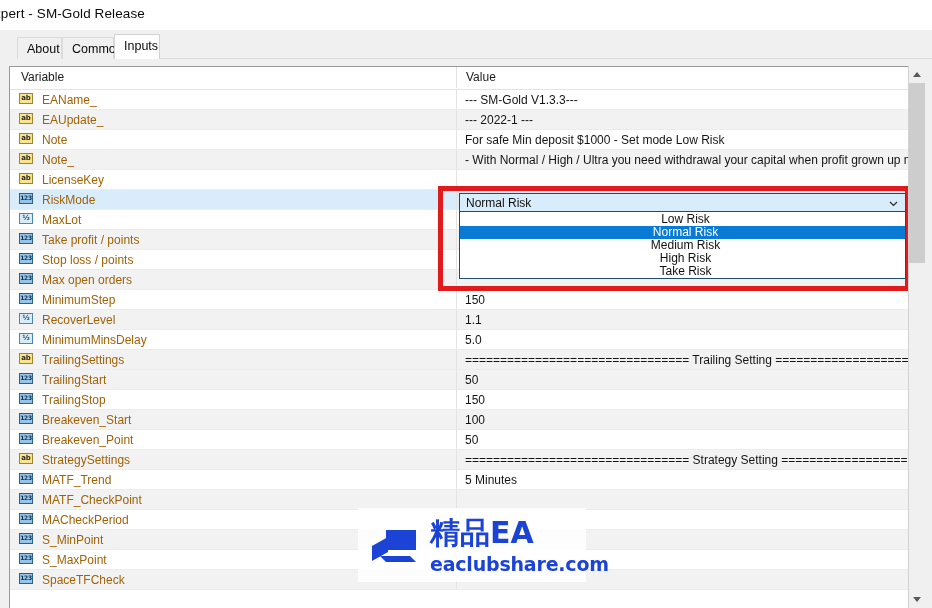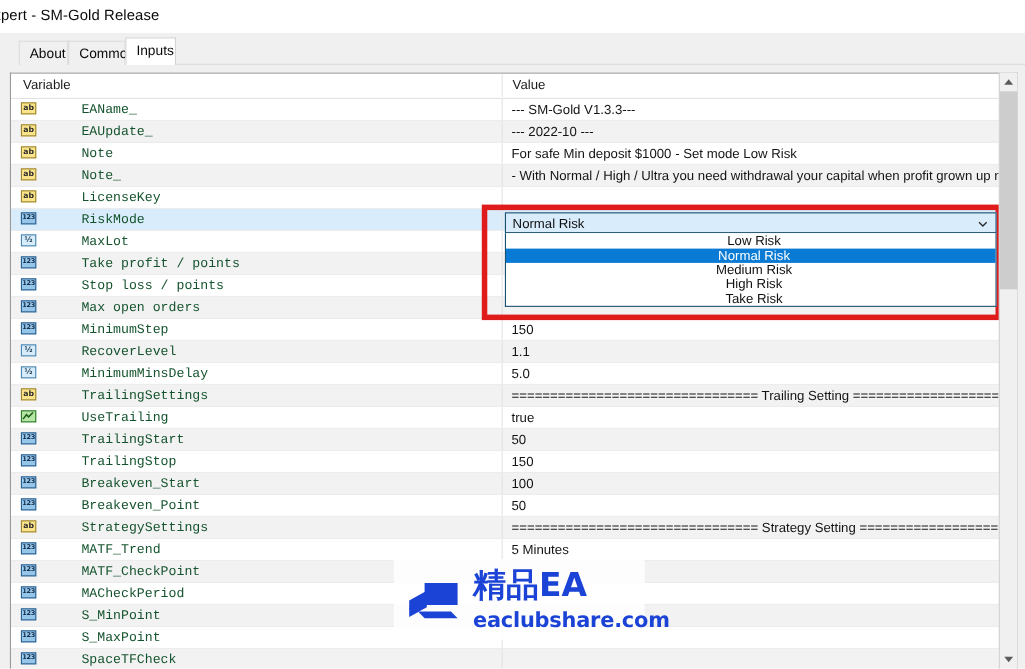--- a/index.html
+++ b/index.html
@@ -123,21 +123,20 @@
   .row.plain    { background: #ffffff; }
   .row.selected { background: #d9ecfb; }
 
   .cell-var {
     position: absolute;
     left: 0; top: 0;
     width: 446px; height: 19px;
     display: flex;
     align-items: center;
     padding-left: 9px;
-    gap: 32px;
   }
   .cell-val {
     position: absolute;
     left: 447px; top: 0;
     width: 451px; height: 19px;
     display: flex;
     align-items: center;
     padding-left: 8px;
     font-size: 12px;
     color: #141414;
@@ -145,23 +144,22 @@
     overflow: hidden;
   }
   .col-divider {
     position: absolute;
     left: 446px; top: 0;
     width: 1px; height: 19px;
     background: #e3e3e3;
   }
   .var-label {
     font-size: 12px;
-    color: #14532d;
+    color: #a16207;
     white-space: nowrap;
-    font-family: Liberation Mono, monospace;
   }
 
   
   .tic {
     position: relative;
     width: 17px; height: 14px;
     margin-right: 6px;
     flex: 0 0 17px;
     border-radius: 1px;
   }
@@ -414,21 +412,21 @@
         <div class="row alt">
           <div class="cell-var">
             <span class="tic tic-str">
               <span class="tail"></span>
               <span class="glyph">ab</span>
             </span>
             <span class="var-label">EAUpdate_</span>
           </div>
           <div class="col-divider"></div>
           <div class="cell-val">
-            <span>--- 2022-10 ---</span>
+            <span>--- 2022-1 ---</span>
           </div>
         </div>
         <div class="row plain">
           <div class="cell-var">
             <span class="tic tic-str">
               <span class="tail"></span>
               <span class="glyph">ab</span>
             </span>
             <span class="var-label">Note</span>
           </div>
@@ -571,37 +569,20 @@
           <div class="cell-var">
             <span class="tic tic-str">
               <span class="tail"></span>
               <span class="glyph">ab</span>
             </span>
             <span class="var-label">TrailingSettings</span>
           </div>
           <div class="col-divider"></div>
           <div class="cell-val">
             <span>================================ Trailing Setting ==============================...</span>
-          </div>
-        </div>
-        <div class="row plain">
-          <div class="cell-var">
-            <span class="tic tic-bool">
-              <span class="tail"></span>
-              <span class="glyph">
-                <svg width="12" height="9" viewBox="0 0 12 9">
-                  <path d="M1 7 L4 3 L6 5 L10 1" fill="none" stroke="#1d5e19" stroke-width="1.4"></path>
-                </svg>
-              </span>
-            </span>
-            <span class="var-label">UseTrailing</span>
-          </div>
-          <div class="col-divider"></div>
-          <div class="cell-val">
-            <span>true</span>
           </div>
         </div>
         <div class="row alt">
           <div class="cell-var">
             <span class="tic tic-int">
               <span class="tail"></span>
               <span class="glyph">123</span>
             </span>
             <span class="var-label">TrailingStart</span>
           </div>

